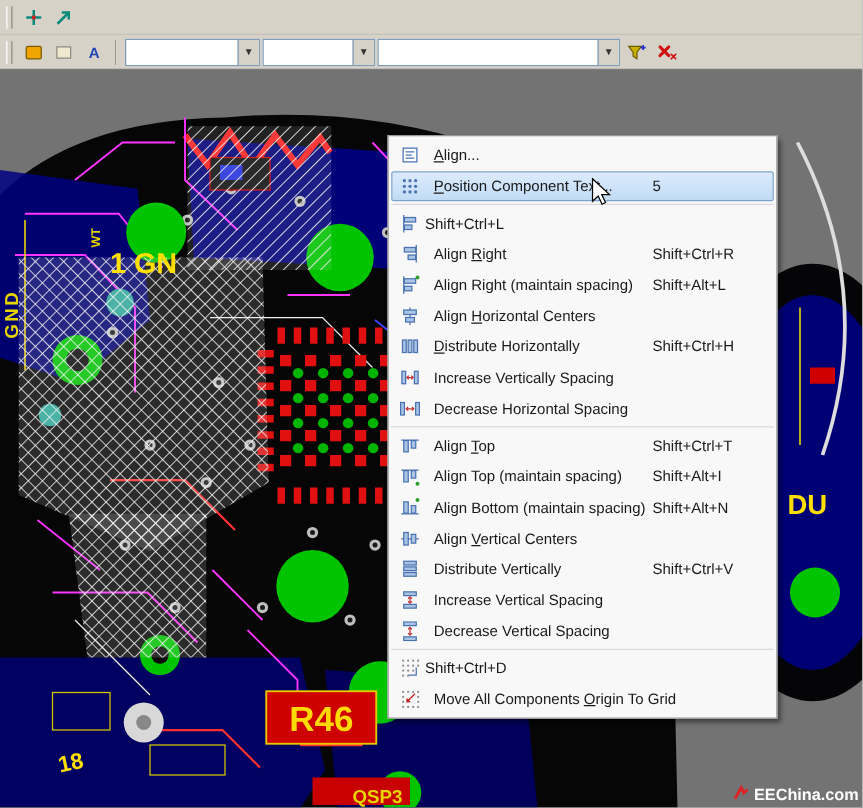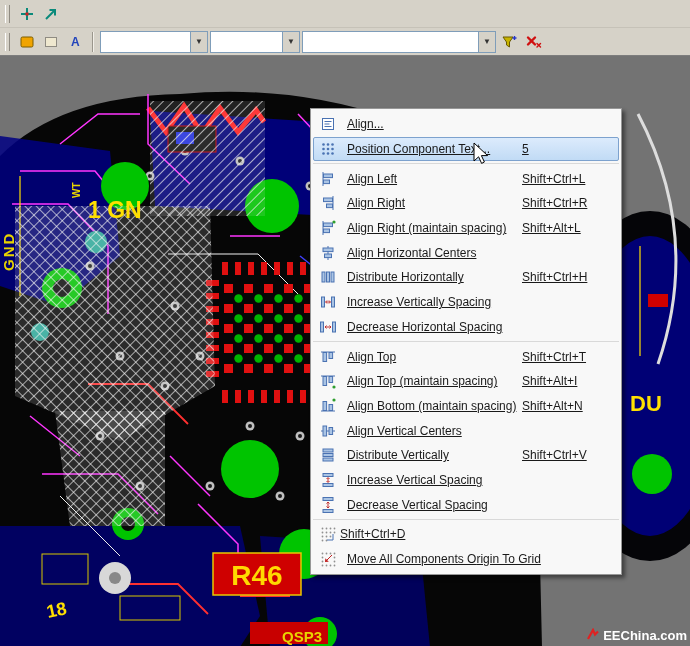--- a/index.html
+++ b/index.html
@@ -17,21 +17,21 @@
   .combo .combo-arrow{width:16px;background:#d6d2c8;border-left:1px solid #7f9db9;display:flex;align-items:center;justify-content:center;font-size:8px;color:#333;}
   .combo.c1{width:106px;}
   .combo.c2{width:88px;}
   .combo.expr{width:192px;}
 
   
   .canvas{position:relative;width:690px;height:591px;background:#737373;overflow:hidden;}
   .pcb{position:absolute;left:0;top:0;}
 
   
-  .context-menu{position:absolute;left:310px;top:52px;width:310px;background:#f8f8f8;border:1px solid #979797;box-shadow:3px 3px 4px rgba(0,0,0,0.45);padding:3px 0;z-index:5;font-size:12px;color:#1a1a1a;text-decoration:underline;}
+  .context-menu{position:absolute;left:310px;top:52px;width:310px;background:#f8f8f8;border:1px solid #979797;box-shadow:3px 3px 4px rgba(0,0,0,0.45);padding:3px 0;z-index:5;font-size:12px;color:#1a1a1a;}
   .menu-item{display:flex;align-items:center;height:24.7px;margin:0 2px;padding:0 2px;border:1px solid transparent;border-radius:2px;box-sizing:border-box;cursor:default;}
   .menu-item .mi-icon{width:24px;display:flex;align-items:center;justify-content:center;flex:none;}
   .menu-item .mi-label{flex:1;padding-left:7px;white-space:nowrap;}
   .menu-item .mi-shortcut{width:94px;flex:none;white-space:nowrap;}
   .menu-item.highlighted{background:linear-gradient(#dcebfc,#c1dbf5);border:1px solid #7da2ce;}
   .menu-sep{height:1px;background:#d9d9d9;margin:2px 2px;}
 
   
   .cursor{position:absolute;left:473px;top:86px;z-index:9;}
   .watermark{position:absolute;right:3px;bottom:4px;z-index:6;display:flex;align-items:flex-start;gap:3px;color:#ffffff;font-size:13px;font-weight:bold;}
@@ -383,21 +383,20 @@
         <div class="menu-item">
           <span class="mi-icon">
             <svg width="16" height="16" viewBox="0 0 16 16">
               <line x1="3" y1="1" x2="3" y2="15" stroke="#4a72b2"></line>
               <g fill="#aac4e4" stroke="#4a72b2">
                 <rect x="3.5" y="3" width="9" height="3.6"></rect>
                 <rect x="3.5" y="9" width="6" height="3.6"></rect>
               </g>
             </svg>
           </span>
-          <span class="mi-label">Align <u>L</u>eft</span>
           <span class="mi-shortcut">Shift+Ctrl+L</span>
         </div>
         <div class="menu-item">
           <span class="mi-icon">
             <svg width="16" height="16" viewBox="0 0 16 16">
               <line x1="13" y1="1" x2="13" y2="15" stroke="#4a72b2"></line>
               <g fill="#aac4e4" stroke="#4a72b2">
                 <rect x="3.5" y="3" width="9" height="3.6"></rect>
                 <rect x="6.5" y="9" width="6" height="3.6"></rect>
               </g>

